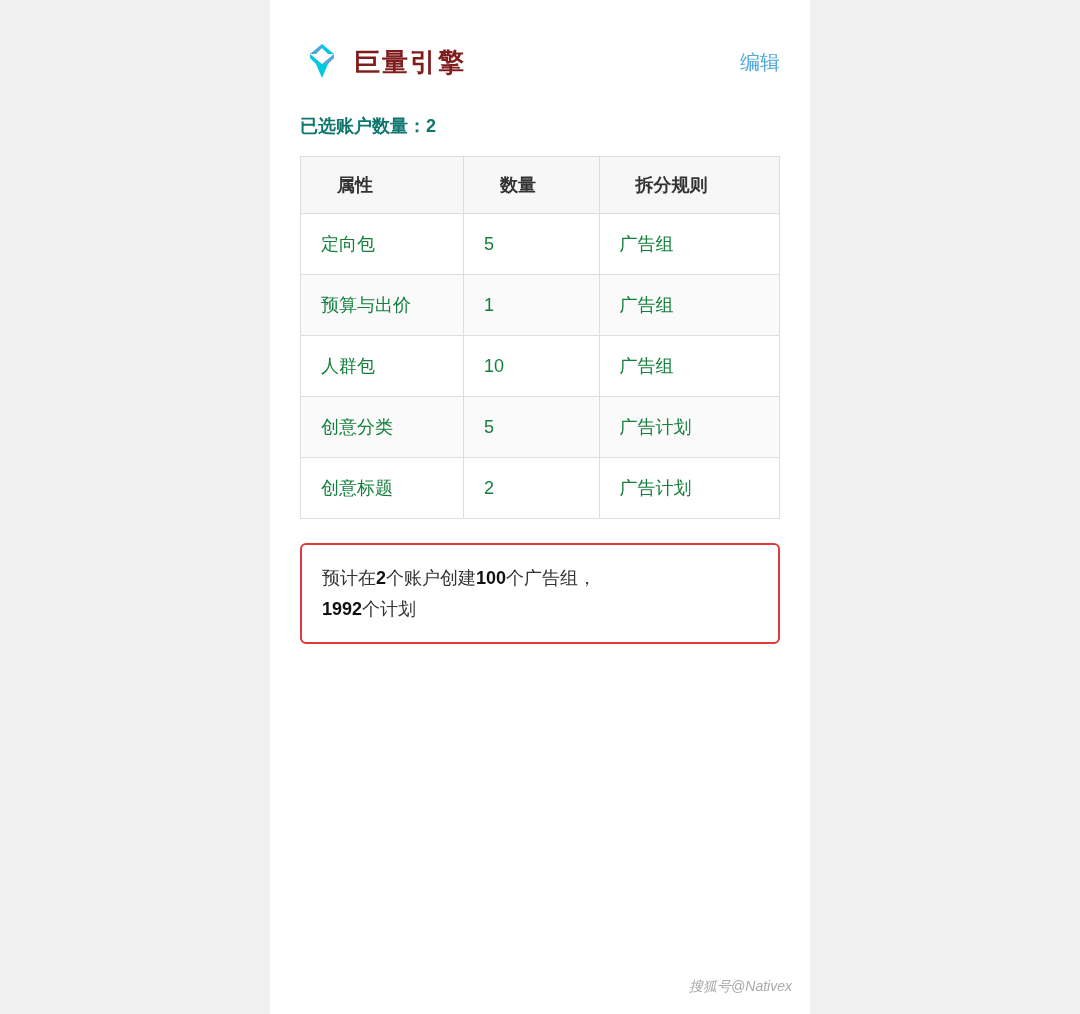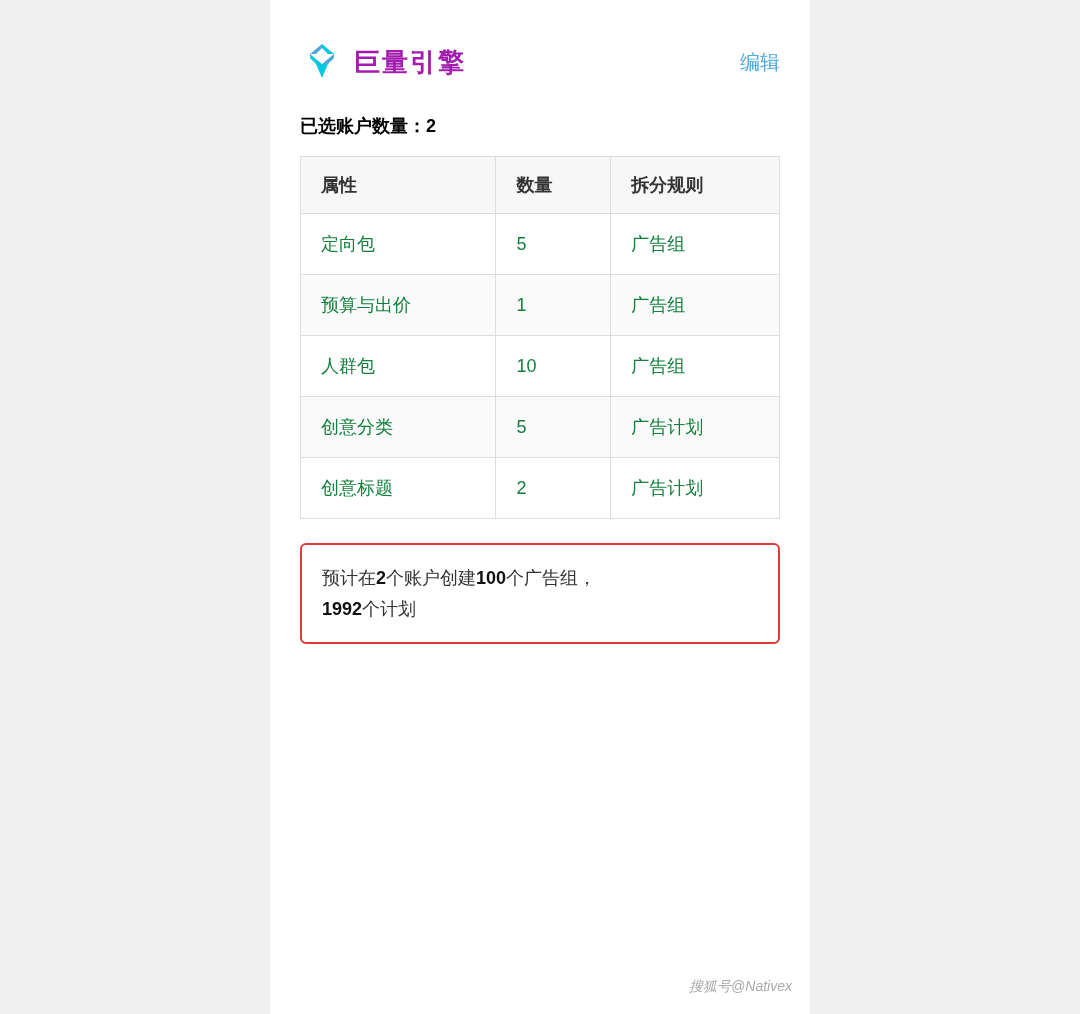--- a/index.html
+++ b/index.html
@@ -29,48 +29,48 @@
       align-items: center;
       gap: 10px;
     }
     .logo-icon {
       width: 44px;
       height: 44px;
     }
     .logo-text {
       font-size: 26px;
       font-weight: 700;
-      color: #a21caf;
+      color: #7f1d1d;
       letter-spacing: 2px;
     }
     .edit-btn {
       font-size: 20px;
       color: #4da8da;
       cursor: pointer;
       font-weight: 400;
     }
     .selected-count {
       font-size: 18px;
-      color: #000000;
+      color: #0f766e;
       margin-bottom: 18px;
     }
     .selected-count span {
       font-weight: 600;
     }
     table {
       width: 100%;
       border-collapse: collapse;
       border: 1px solid #ddd;
       margin-bottom: 20px;
     }
     thead tr {
       background-color: #f7f7f7;
     }
     th {
-      padding: 16px 20px;
+      padding: 16px 36px;
       text-align: left;
       font-size: 18px;
       font-weight: 600;
       color: #333;
       border: 1px solid #ddd;
     }
     td {
       padding: 18px 20px;
       font-size: 18px;
       color: #15803d;

